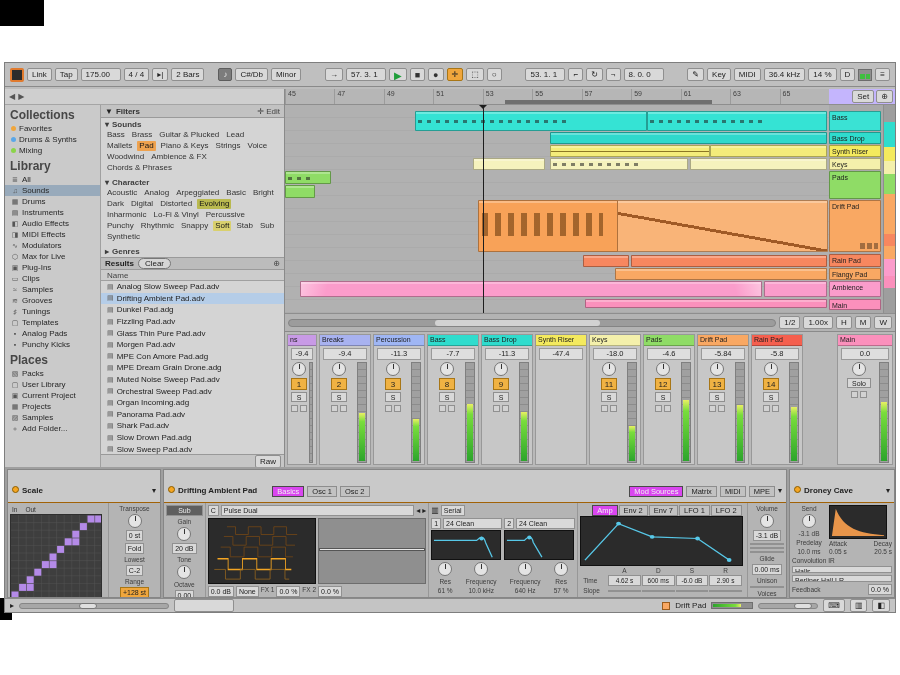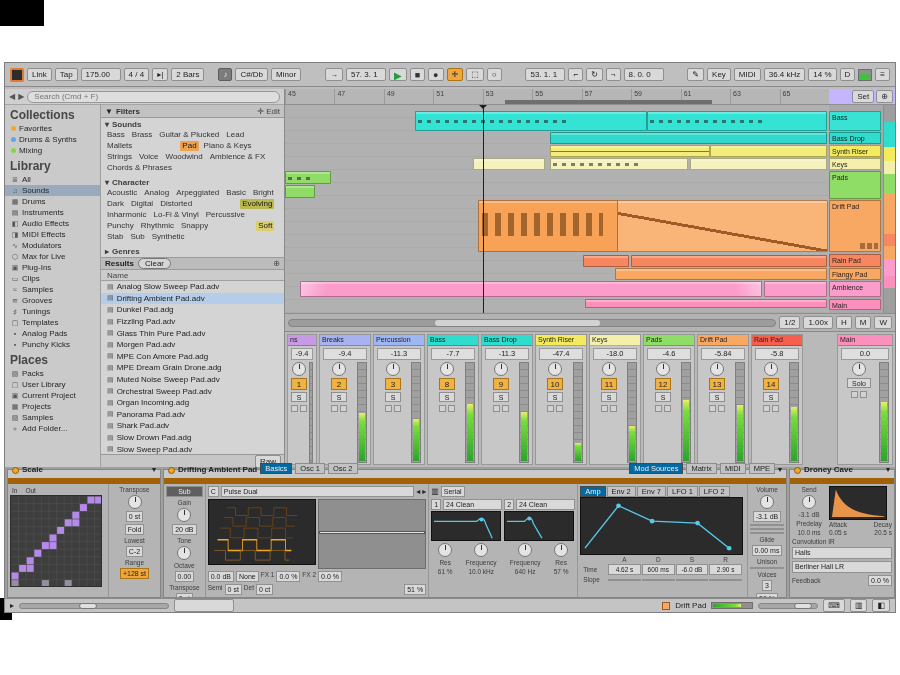--- a/index.html
+++ b/index.html
@@ -31,21 +31,21 @@
   .dot{width:5px;height:5px;border-radius:50%;flex:none;}
   .li-ic{width:8px;text-align:center;color:#555;flex:none;font-size:7px;}
   
   .fpanel{position:absolute;left:96px;top:16px;right:0;bottom:0;background:#d4d4d4;overflow:hidden;}
   .fhead{height:13px;background:#c2c2c2;border-bottom:1px solid #9a9a9a;display:flex;align-items:center;gap:3px;padding:0 4px;}
   .fhead b{font-size:8px;color:#333;}
   .edit{margin-left:auto;font-size:8px;color:#444;}
   .secline{display:flex;align-items:center;gap:3px;padding:2px 4px 1px;font-size:8px;font-weight:bold;color:#3d3d3d;}
   .tagwrap{padding:0 4px 2px;line-height:10px;}
   .tag{display:inline-block;font-size:8px;color:#333;padding:0 2px;margin:0 3px 1px 0;border-radius:1px;}
-  .tag.sel{color:#161616;margin-left:43px;}
+  .tag.sel{color:#161616;}
   .results-bar{height:13px;background:#bcbcbc;display:flex;align-items:center;gap:4px;padding:0 4px;border-top:1px solid #9a9a9a;border-bottom:1px solid #9a9a9a;}
   .clear-btn{border:1px solid #777;border-radius:6px;padding:0 6px;font-size:8px;background:#d6d6d6;line-height:9px;}
   .plus-ic{margin-left:auto;color:#444;}
   .namehdr{height:11px;display:flex;align-items:center;padding:0 6px;font-size:8px;color:#444;border-bottom:1px solid #a0a0a0;background:#cccccc;}
   .rlist{overflow:hidden;height:198px;}
   .r-item{height:11.6px;display:flex;align-items:center;gap:3px;padding-left:6px;font-size:8px;white-space:nowrap;}
   .r-item.sel{background:#b5cde8;}
   .r-ic{color:#666;font-size:7px;}
   .raw-bar{position:absolute;bottom:0;left:0;right:0;height:13px;background:#c6c6c6;border-top:1px solid #999;display:flex;justify-content:flex-end;align-items:center;padding:0 3px;}
   
@@ -83,24 +83,24 @@
   .numbtn{width:16px;height:12px;background:#f0b243;border:1px solid #a87616;text-align:center;font-size:8px;line-height:11px;}
   .sbtn{width:16px;height:10px;background:#d9d9d9;border:1px solid #8f8f8f;text-align:center;font-size:7px;line-height:9px;}
   .mini-ics{display:flex;gap:2px;margin-top:1px;}
   .mini-ics i{width:7px;height:7px;background:#d2d2d2;border:1px solid #909090;display:block;}
   .meterwrap{width:10px;background:#a0a0a0;border:1px solid #7f7f7f;position:relative;background-image:repeating-linear-gradient(180deg,transparent 0 6px,#8c8c8c 6px 7px);}
   .meterfill{position:absolute;left:1px;right:1px;bottom:1px;background:linear-gradient(180deg,#e9f063 0%,#79dd3c 18%,#2ca52c 100%);}
   .strip.main{margin-left:auto;width:56px;}
   
   .devices{position:absolute;left:0;top:404px;right:0;height:133px;background:#9f9f9f;display:flex;gap:2px;padding:2px;}
   .dev{background:#b4b4b4;border:1px solid #868686;display:flex;flex-direction:column;flex:none;}
-  .dev-title{height:13px;background:#c9c9c9;border-bottom:6px solid #a16207;display:flex;align-items:flex-end;gap:3px;padding:4px 4px;font-size:8px;white-space:nowrap;}
+  .dev-title{height:13px;background:#c9c9c9;border-bottom:1px solid #a16207;display:flex;align-items:flex-start;gap:3px;padding:16px 4px;font-size:8px;white-space:nowrap;}
   .pwr{width:7px;height:7px;border-radius:50%;background:#f5a623;border:1px solid #8a5c00;flex:none;}
   .dtab{padding:0 4px;height:11px;line-height:10px;border:1px solid #8d8d8d;background:#c2c2c2;font-size:7.5px;white-space:nowrap;}
-  .dtab.sel{background:#0369a1;color:#f0f0f0;border-color:#4a4a4a;}
+  .dtab.sel{background:#d946ef;color:#f0f0f0;border-color:#4a4a4a;margin-left:12px;}
   .dev-body{flex:1;display:flex;overflow:hidden;}
   .col{display:flex;flex-direction:column;align-items:center;gap:2px;padding:2px;border-right:1px solid #979797;}
   .lbl{font-size:6.5px;color:#3c3c3c;white-space:nowrap;}
   .val{font-size:7px;background:#d9d9d9;border:1px solid #919191;padding:0 2px;line-height:9px;white-space:nowrap;}
   .selbox{font-size:7px;background:#d9d9d9;border:1px solid #919191;padding:0 2px;line-height:10px;white-space:nowrap;width:100%;text-align:left;overflow:hidden;}
   .disp{background:#2b2b2b;border:1px solid #111;position:relative;}
   .scale-grid{background:#4c4c4c;border:1px solid #2f2f2f;}
   .inout{display:flex;gap:8px;font-size:6.5px;color:#333;padding:1px 2px;}
   .envgrid{display:grid;grid-template-columns:24px 1fr 1fr 1fr 1fr;gap:1px;padding:1px 3px;font-size:6.5px;align-items:center;}
   .envgrid .c{text-align:center;}
@@ -161,21 +161,20 @@
         <i></i>
         <i></i>
       </span>
     <span class="box">≡</span>
   </div>
 
   <div class="browser">
     <div class="b-top">
       <span class="nav-arr">◀</span>
       <span class="nav-arr">▶</span>
-      <input class="search" placeholder="Search (Cmd + F)" style="">
     </div>
     <div class="sidebar">
       <div class="side-title">Collections</div>
       <div>
 
       <div class="side-item">
           <span class="dot" style="background: rgb(240, 166, 60);"></span>
           <span>Favorites</span>
         </div>
           <div class="side-item">
@@ -572,34 +571,20 @@
               </span>
           </div>
           <div class="meterwrap">
             <div class="meterfill" style="height: 50%;"></div>
           </div>
         </div>
       </div>
         <div class="strip">
         <div class="strip-head" style="background: rgb(244, 234, 94);">Synth Riser</div>
         <div class="dbbox">-47.4</div>
-        <div class="strip-mid">
-          <div class="strip-left">
-            <span class="knob"></span>
-            <span class="numbtn">10</span>
-            <span class="sbtn">S</span>
-            <span class="mini-ics">
-                <i></i>
-                <i></i>
-              </span>
-          </div>
-          <div class="meterwrap">
-            <div class="meterfill" style="height: 18%;"></div>
-          </div>
-        </div>
       </div>
         <div class="strip">
         <div class="strip-head" style="background: rgb(244, 240, 171);">Keys</div>
         <div class="dbbox">-18.0</div>
         <div class="strip-mid">
           <div class="strip-left">
             <span class="knob"></span>
             <span class="numbtn">11</span>
             <span class="sbtn">S</span>
             <span class="mini-ics">

